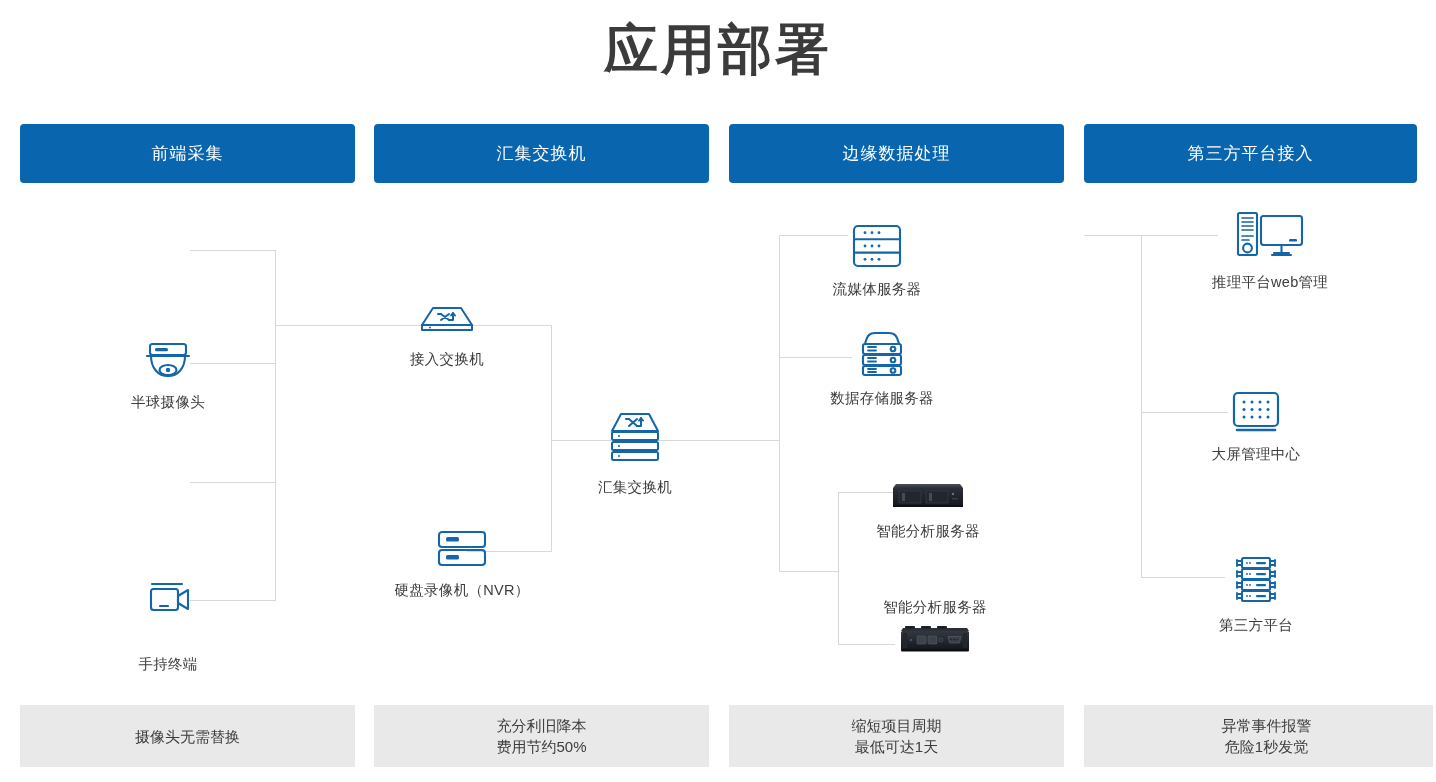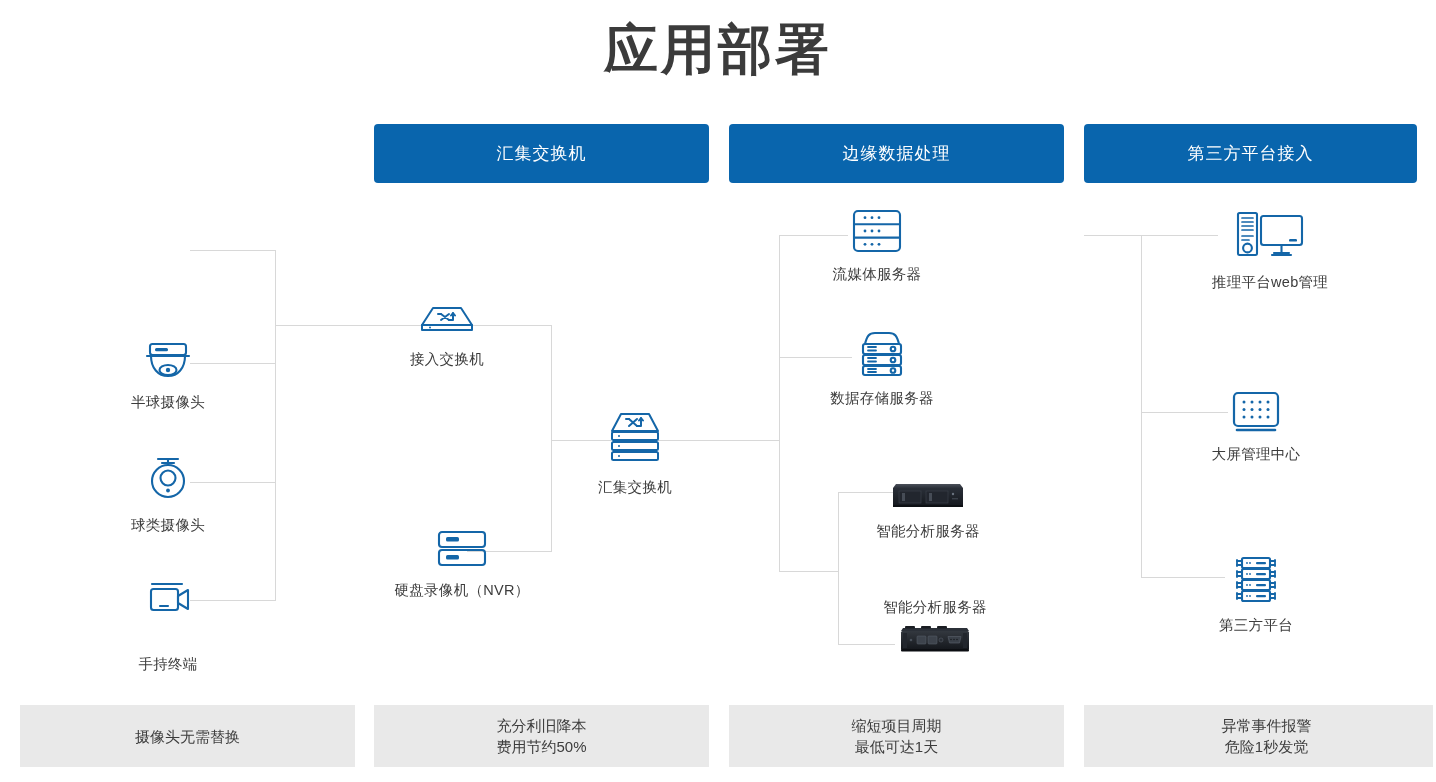--- a/index.html
+++ b/index.html
@@ -66,20 +66,23 @@
   
   .photo{display:block;}
 </style>
 </head>
 <body>
 
 <div class="page">
 
   <div class="page-title">应用部署</div>
 
+  <div class="col-head ch0">
+    <span>前端采集</span>
+  </div>
   <div class="col-head ch1">
     <span>汇集交换机</span>
   </div>
   <div class="col-head ch2">
     <span>边缘数据处理</span>
   </div>
   <div class="col-head ch3">
     <span>第三方平台接入</span>
   </div>
 
@@ -125,35 +128,20 @@
           <path d="M7 16 L49 16"></path>
           <path d="M11 16 C11 28 18 36 28 36 C38 36 45 28 45 16"></path>
           <ellipse cx="28" cy="30" rx="8.5" ry="5"></ellipse>
           <circle cx="28" cy="30" r="2.2" fill="#1466a8" stroke="none"></circle>
         </g>
       </svg>
     </span>
     <span class="cap">半球摄像头</span>
   </div>
 
-  <div class="node" style="left:108px;top:455px;width:120px;">
-    <span class="icon">
-      <svg width="56" height="50" viewBox="0 0 56 50">
-        <g fill="none" stroke="#1466a8" stroke-width="2.1" stroke-linecap="round" stroke-linejoin="round">
-          <path d="M18 4 L38 4"></path>
-          <path d="M28 4 L28 10"></path>
-          <path d="M22 8 L34 8"></path>
-          <circle cx="28" cy="26" r="16"></circle>
-          <circle cx="28" cy="23" r="7.5"></circle>
-          <circle cx="28" cy="35.5" r="1.9" fill="#1466a8" stroke="none"></circle>
-        </g>
-      </svg>
-    </span>
-    <span class="cap">球类摄像头</span>
-  </div>
 
   <div class="node" style="left:108px;top:580px;width:120px;gap:24px;">
     <span class="icon">
       <svg width="56" height="40" viewBox="0 0 56 40">
         <g fill="none" stroke="#1466a8" stroke-width="2.1" stroke-linecap="round" stroke-linejoin="round">
           <path d="M12 4 L42 4"></path>
           <rect x="11" y="9" width="27" height="21" rx="2.5"></rect>
           <path d="M38 16 L48 10 L48 29 L38 23 Z"></path>
           <path d="M20 26 L28 26"></path>
         </g>
@@ -205,21 +193,21 @@
           <rect x="8" y="41" width="46" height="8" rx="1.5"></rect>
           <circle cx="15" cy="25" r="1" fill="#1466a8" stroke="none"></circle>
           <circle cx="15" cy="35" r="1" fill="#1466a8" stroke="none"></circle>
           <circle cx="15" cy="45" r="1" fill="#1466a8" stroke="none"></circle>
         </g>
       </svg>
     </span>
     <span class="cap">汇集交换机</span>
   </div>
 
-  <div class="node" style="left:817px;top:208px;width:120px;">
+  <div class="node" style="left:817px;top:223px;width:120px;">
     <span class="icon">
       <svg width="62" height="46" viewBox="0 0 62 46">
         <g fill="none" stroke="#1466a8" stroke-width="2.1" stroke-linecap="round" stroke-linejoin="round">
           <rect x="8" y="3" width="46" height="40" rx="4"></rect>
           <path d="M8 16.3 L54 16.3 M8 29.6 L54 29.6"></path>
           <circle cx="19" cy="9.7" r="1.4" fill="#1466a8" stroke="none"></circle>
           <circle cx="26" cy="9.7" r="1.4" fill="#1466a8" stroke="none"></circle>
           <circle cx="33" cy="9.7" r="1.4" fill="#1466a8" stroke="none"></circle>
           <circle cx="19" cy="23" r="1.4" fill="#1466a8" stroke="none"></circle>
           <circle cx="26" cy="23" r="1.4" fill="#1466a8" stroke="none"></circle>

